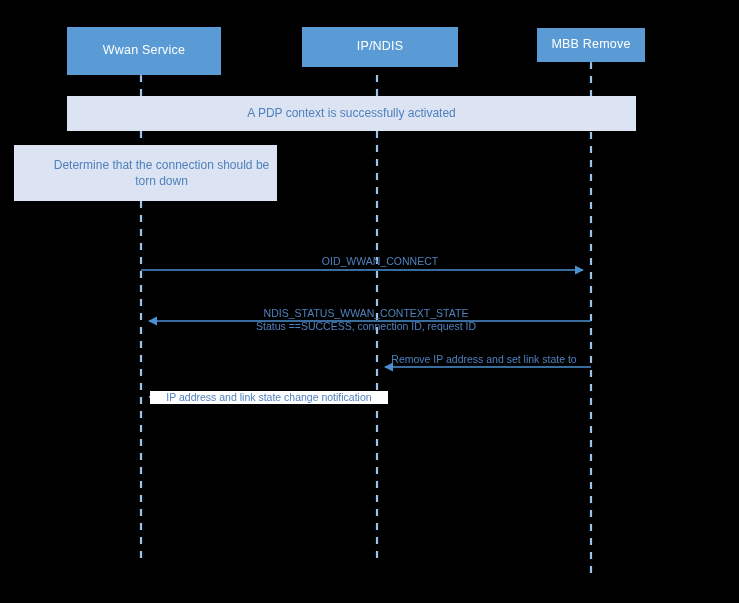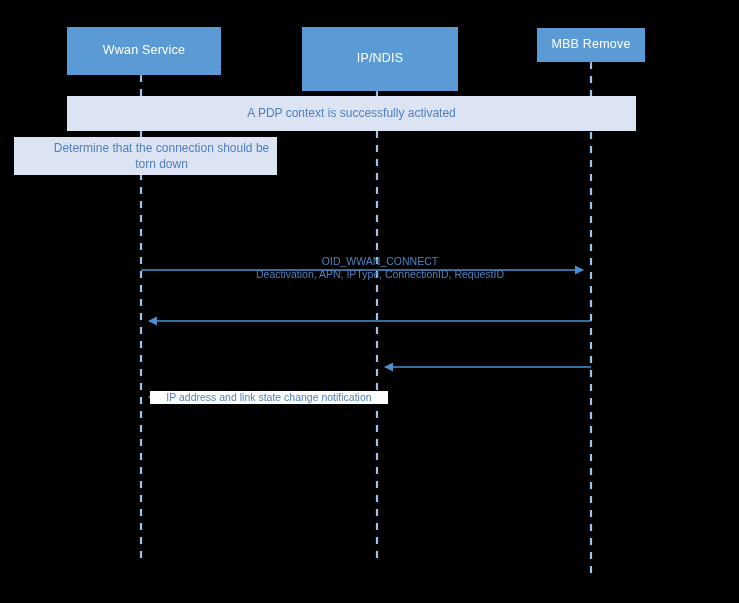--- a/index.html
+++ b/index.html
@@ -105,42 +105,46 @@
       <line x1="591" y1="367" x2="385" y2="367" stroke="#4A90D0" stroke-width="1.3" marker-end="url(#arrow-right)"></line>
 
       <line x1="377" y1="397" x2="149" y2="397" stroke="#4A90D0" stroke-width="1.3" marker-end="url(#arrow-right)"></line>
     </g>
   </svg>
 
   <div class="participant" style="left:67px; top:27px; width:154px; height:48px;">
     <span class="participant-label">Wwan Service</span>
   </div>
 
-  <div class="participant" style="left:302px; top:27px; width:156px; height:64px;">
+  <div class="participant" style="left:302px; top:27px; width:156px; height:40px;">
     <span class="participant-label">IP/NDIS</span>
   </div>
 
   <div class="participant" style="left:537px; top:28px; width:108px; height:34px;">
     <span class="participant-label">MBB Remove</span>
   </div>
 
   <div class="banner" style="left:67px; top:96px; width:569px; height:35px;">
     <span class="banner-text">A PDP context is successfully activated</span>
   </div>
 
-  <div class="banner" style="left:14px; top:137px; width:263px; height:38px;padding-left:32px;">
+  <div class="banner" style="left:14px; top:145px; width:263px; height:56px;padding-left:32px;">
     <span class="banner-text">Determine that the connection should be torn down</span>
   </div>
 
   <div class="msg-label" style="left:231px; top:255px; width:250px;margin-left:24px;">
     <span class="msg-line1">OID_WWAN_CONNECT</span>
-    <span class="msg-line2">Deactivation, APN, IPType, ConnectionID, RequestID</span>
   </div>
 
+  <div class="msg-label" style="left:241px; top:307px; width:250px;">
+    <span class="msg-line1">NDIS_STATUS_WWAN_CONTEXT_STATE</span>
+    <span class="msg-line2">Status ==SUCCESS,  connection ID, request ID</span>
+  </div>
 
   <div class="msg-label" style="left:359px; top:353px; width:250px;">
+    <span class="msg-line1">Remove IP address and set link state to</span>
   </div>
 
   <div class="msg-label boxed" style="left:150px; top:391px; width:232px;">
     <span class="msg-line1">IP address and link state change notification</span>
   </div>
 
 </div>
 
 </body></html>

